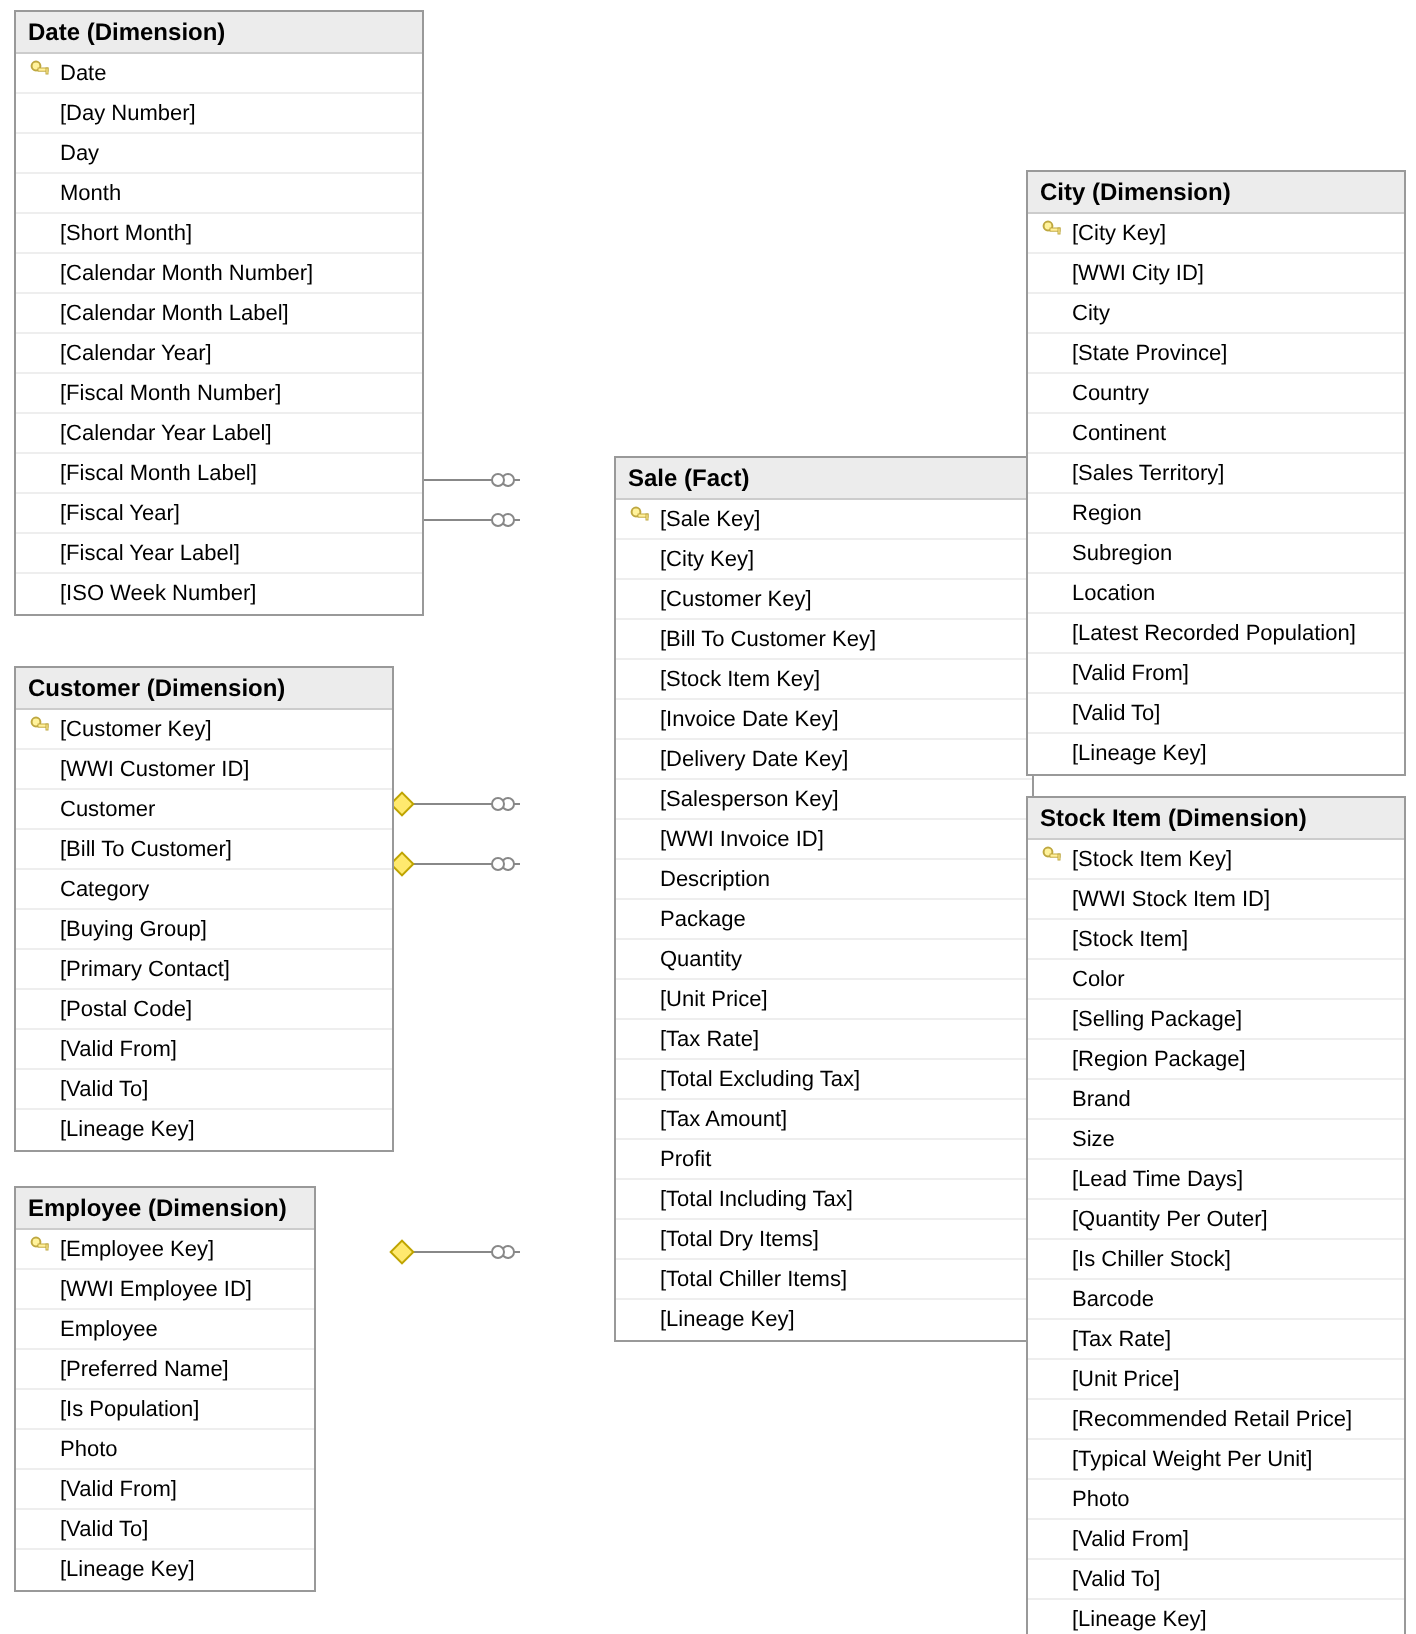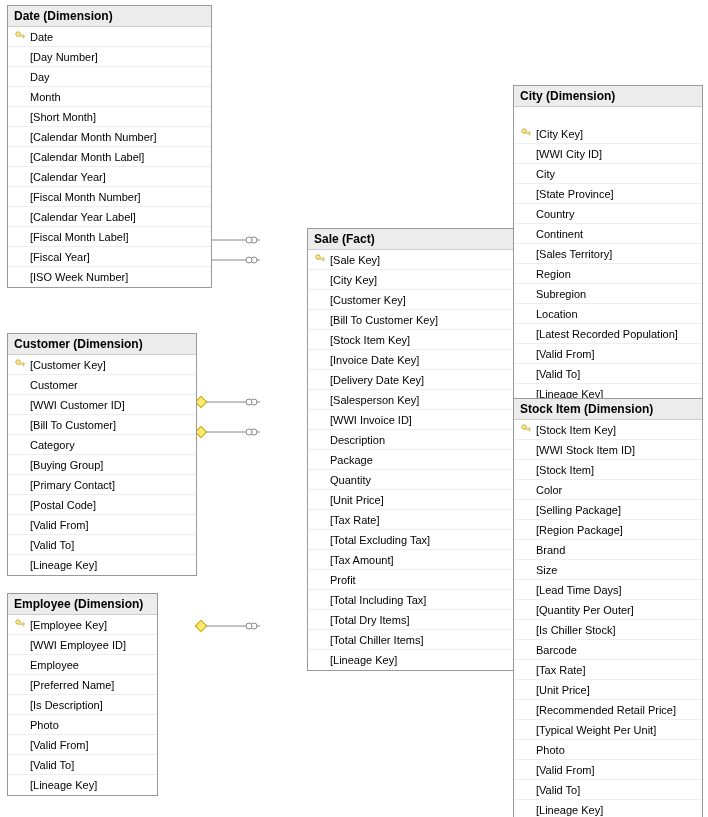--- a/index.html
+++ b/index.html
@@ -178,44 +178,48 @@
         <div class="col">
           <span class="key-slot"></span>
           <span class="col-name">[Fiscal Month Label]</span>
         </div>
         <div class="col">
           <span class="key-slot"></span>
           <span class="col-name">[Fiscal Year]</span>
         </div>
         <div class="col">
           <span class="key-slot"></span>
+          <span class="col-name">[Fiscal Year Label]</span>
+        </div>
+        <div class="col">
+          <span class="key-slot"></span>
           <span class="col-name">[ISO Week Number]</span>
         </div>
       </div>
     </div>
     <div class="tbl" style="left: 7px; top: 333px; width: 190px;">
       <div class="tbl-header">Customer (Dimension)</div>
       <div class="tbl-body">
         <div class="col">
           <span class="key-slot">
             <span class="key-icon" style="filter: grayscale(0.2) sepia(0.3); font-size: 10px;"><svg width="10" height="10" viewBox="0 0 10 10">
                 <circle cx="3" cy="3" r="2.2" fill="#ffe96e" stroke="#bfa400"></circle>
                 <rect x="4" y="4" width="5" height="1.6" fill="#ffe96e" stroke="#bfa400" stroke-width="0.5"></rect>
                 <rect x="8" y="4" width="1" height="3" fill="#ffe96e" stroke="#bfa400" stroke-width="0.5"></rect>
               </svg></span>
           </span>
           <span class="col-name">[Customer Key]</span>
         </div>
         <div class="col">
           <span class="key-slot"></span>
+          <span class="col-name">[WWI Customer ID]</span>
+        </div>
+        <div class="col">
+          <span class="key-slot"></span>
           <span class="col-name">Customer</span>
-        </div>
-        <div class="col">
-          <span class="key-slot"></span>
-          <span class="col-name">[WWI Customer ID]</span>
         </div>
         <div class="col">
           <span class="key-slot"></span>
           <span class="col-name">[Bill To Customer]</span>
         </div>
         <div class="col">
           <span class="key-slot"></span>
           <span class="col-name">Category</span>
         </div>
         <div class="col">
@@ -264,21 +268,21 @@
         <div class="col">
           <span class="key-slot"></span>
           <span class="col-name">Employee</span>
         </div>
         <div class="col">
           <span class="key-slot"></span>
           <span class="col-name">[Preferred Name]</span>
         </div>
         <div class="col">
           <span class="key-slot"></span>
-          <span class="col-name">[Is Description]</span>
+          <span class="col-name">[Is Population]</span>
         </div>
         <div class="col">
           <span class="key-slot"></span>
           <span class="col-name">Photo</span>
         </div>
         <div class="col">
           <span class="key-slot"></span>
           <span class="col-name">[Valid From]</span>
         </div>
         <div class="col">
@@ -379,21 +383,21 @@
         <div class="col">
           <span class="key-slot"></span>
           <span class="col-name">[Total Chiller Items]</span>
         </div>
         <div class="col">
           <span class="key-slot"></span>
           <span class="col-name">[Lineage Key]</span>
         </div>
       </div>
     </div>
-    <div class="tbl" style="left: 513px; top: 85px; width: 190px; gap: 17px;">
+    <div class="tbl" style="left: 513px; top: 85px; width: 190px;">
       <div class="tbl-header">City (Dimension)</div>
       <div class="tbl-body">
         <div class="col">
           <span class="key-slot">
             <span class="key-icon" style="filter: grayscale(0.2) sepia(0.3); font-size: 10px;"><svg width="10" height="10" viewBox="0 0 10 10">
                 <circle cx="3" cy="3" r="2.2" fill="#ffe96e" stroke="#bfa400"></circle>
                 <rect x="4" y="4" width="5" height="1.6" fill="#ffe96e" stroke="#bfa400" stroke-width="0.5"></rect>
                 <rect x="8" y="4" width="1" height="3" fill="#ffe96e" stroke="#bfa400" stroke-width="0.5"></rect>
               </svg></span>
           </span>

